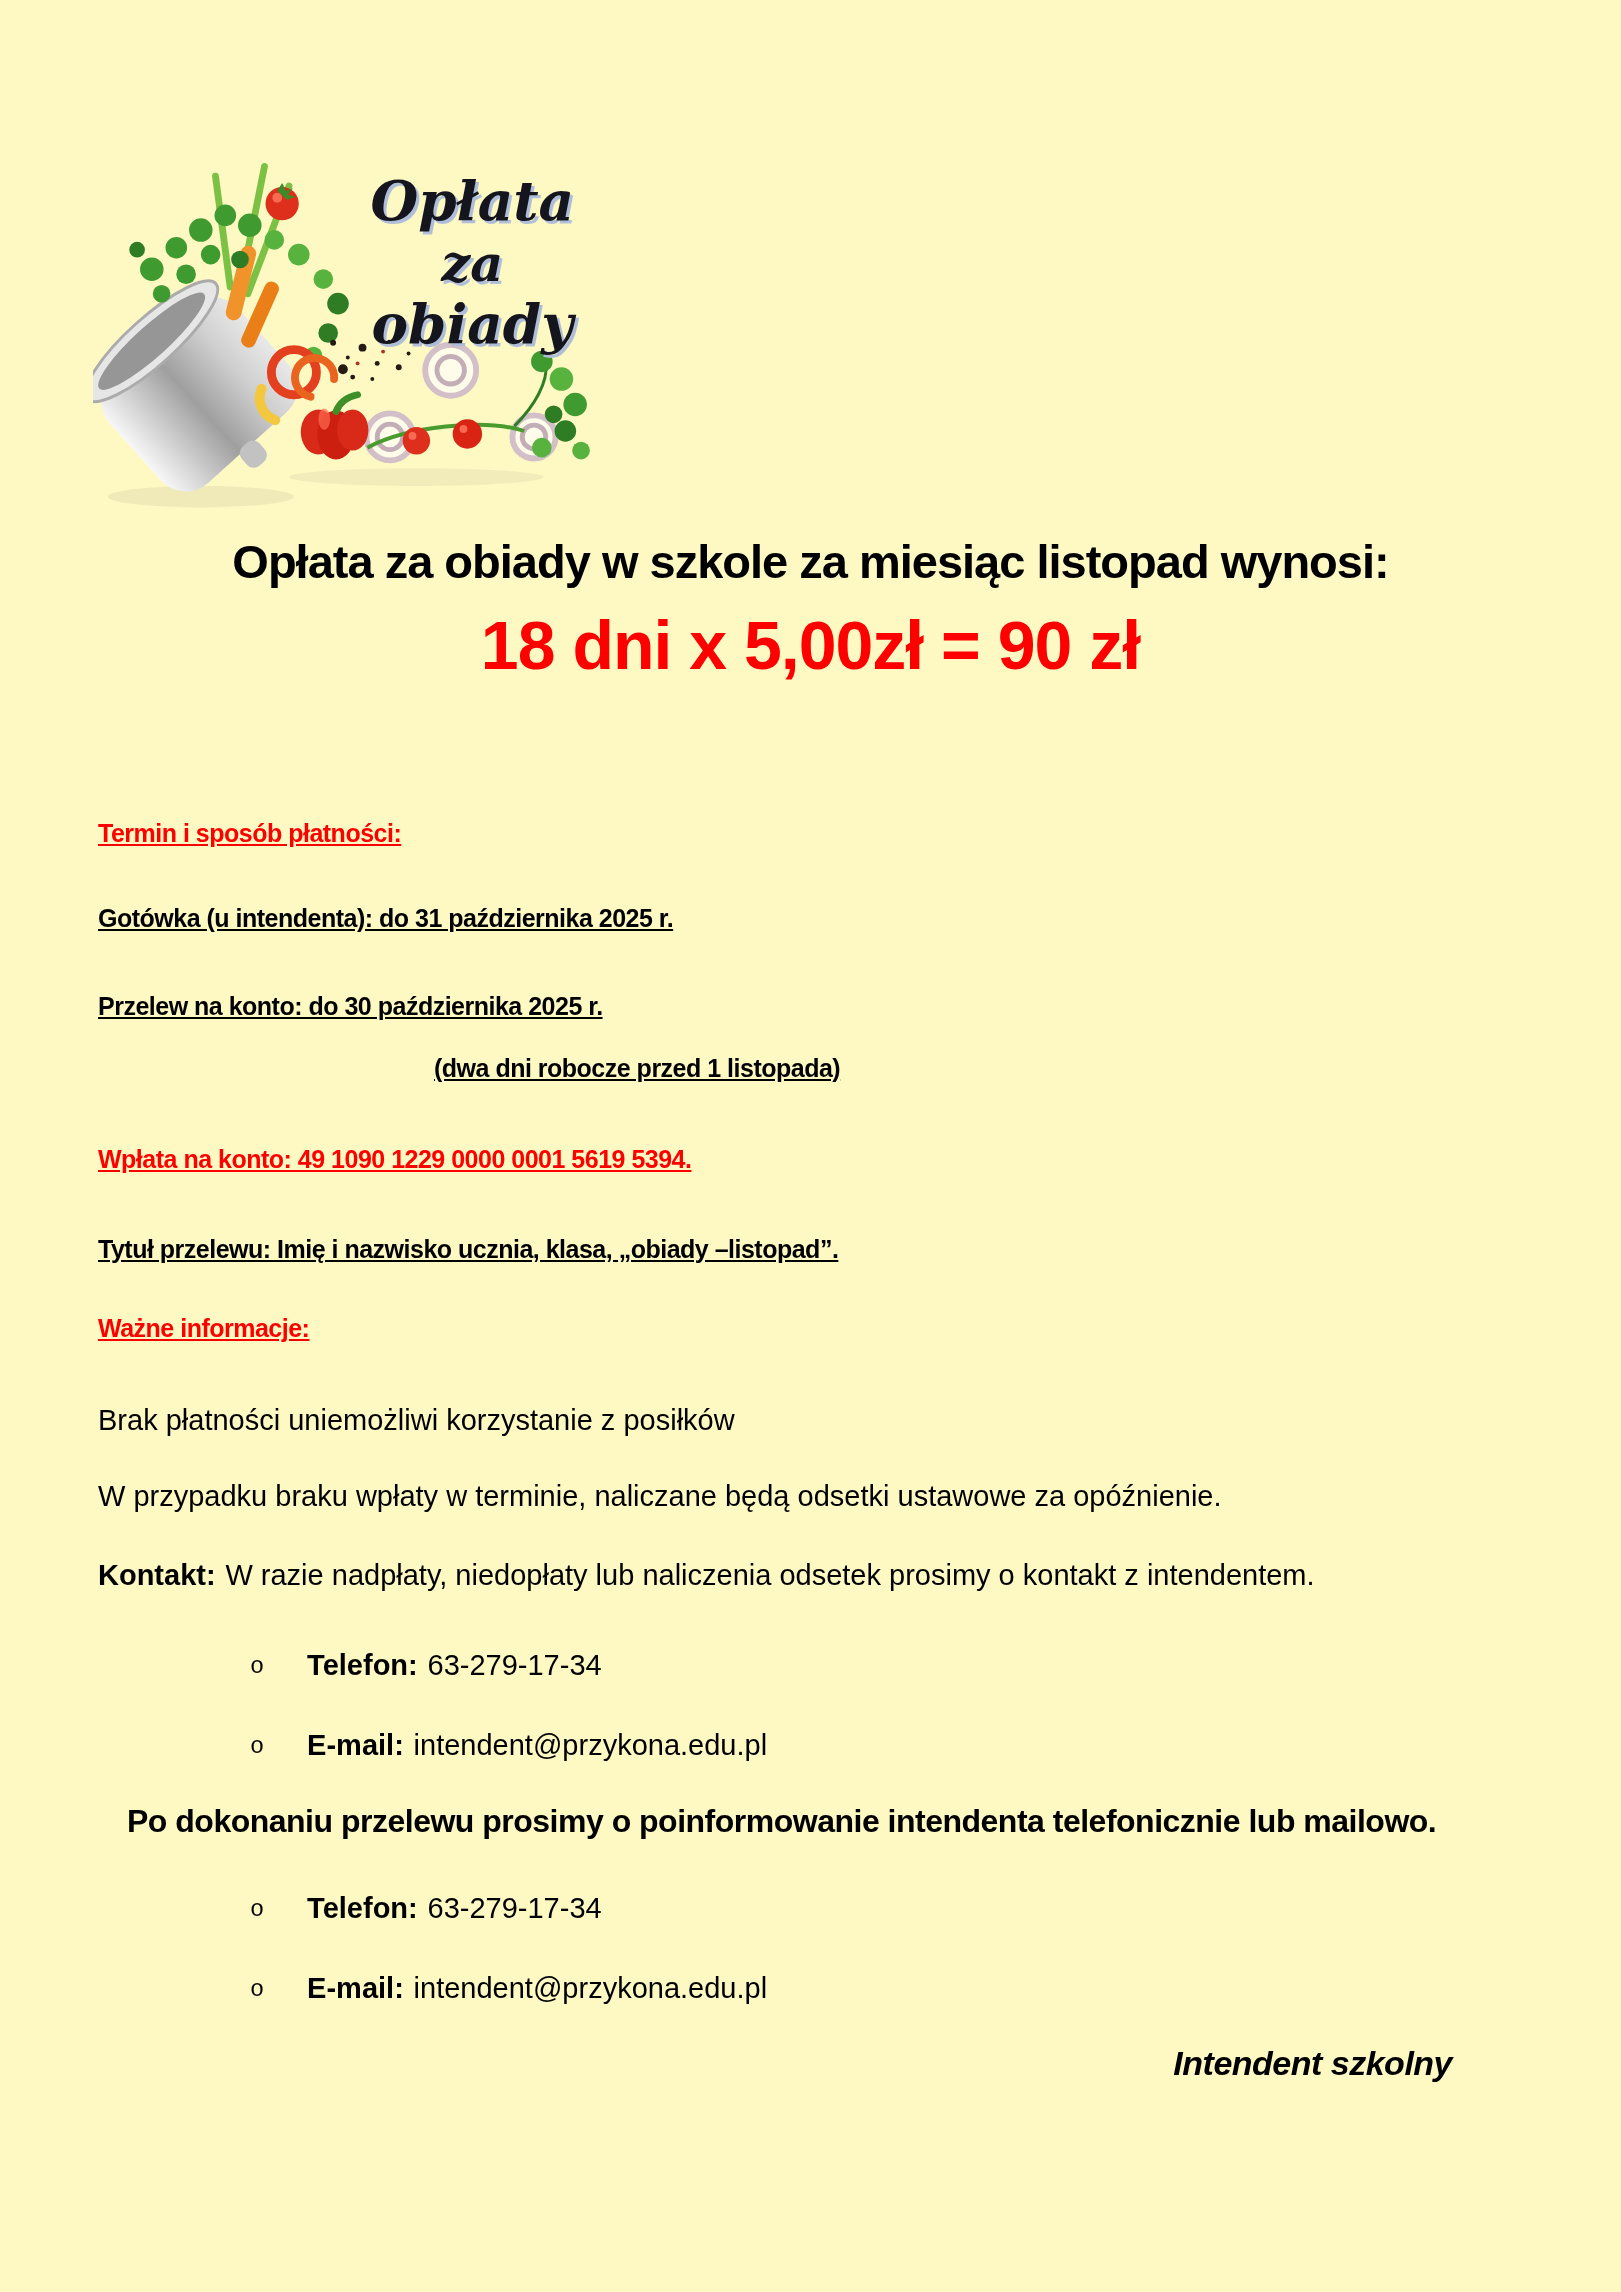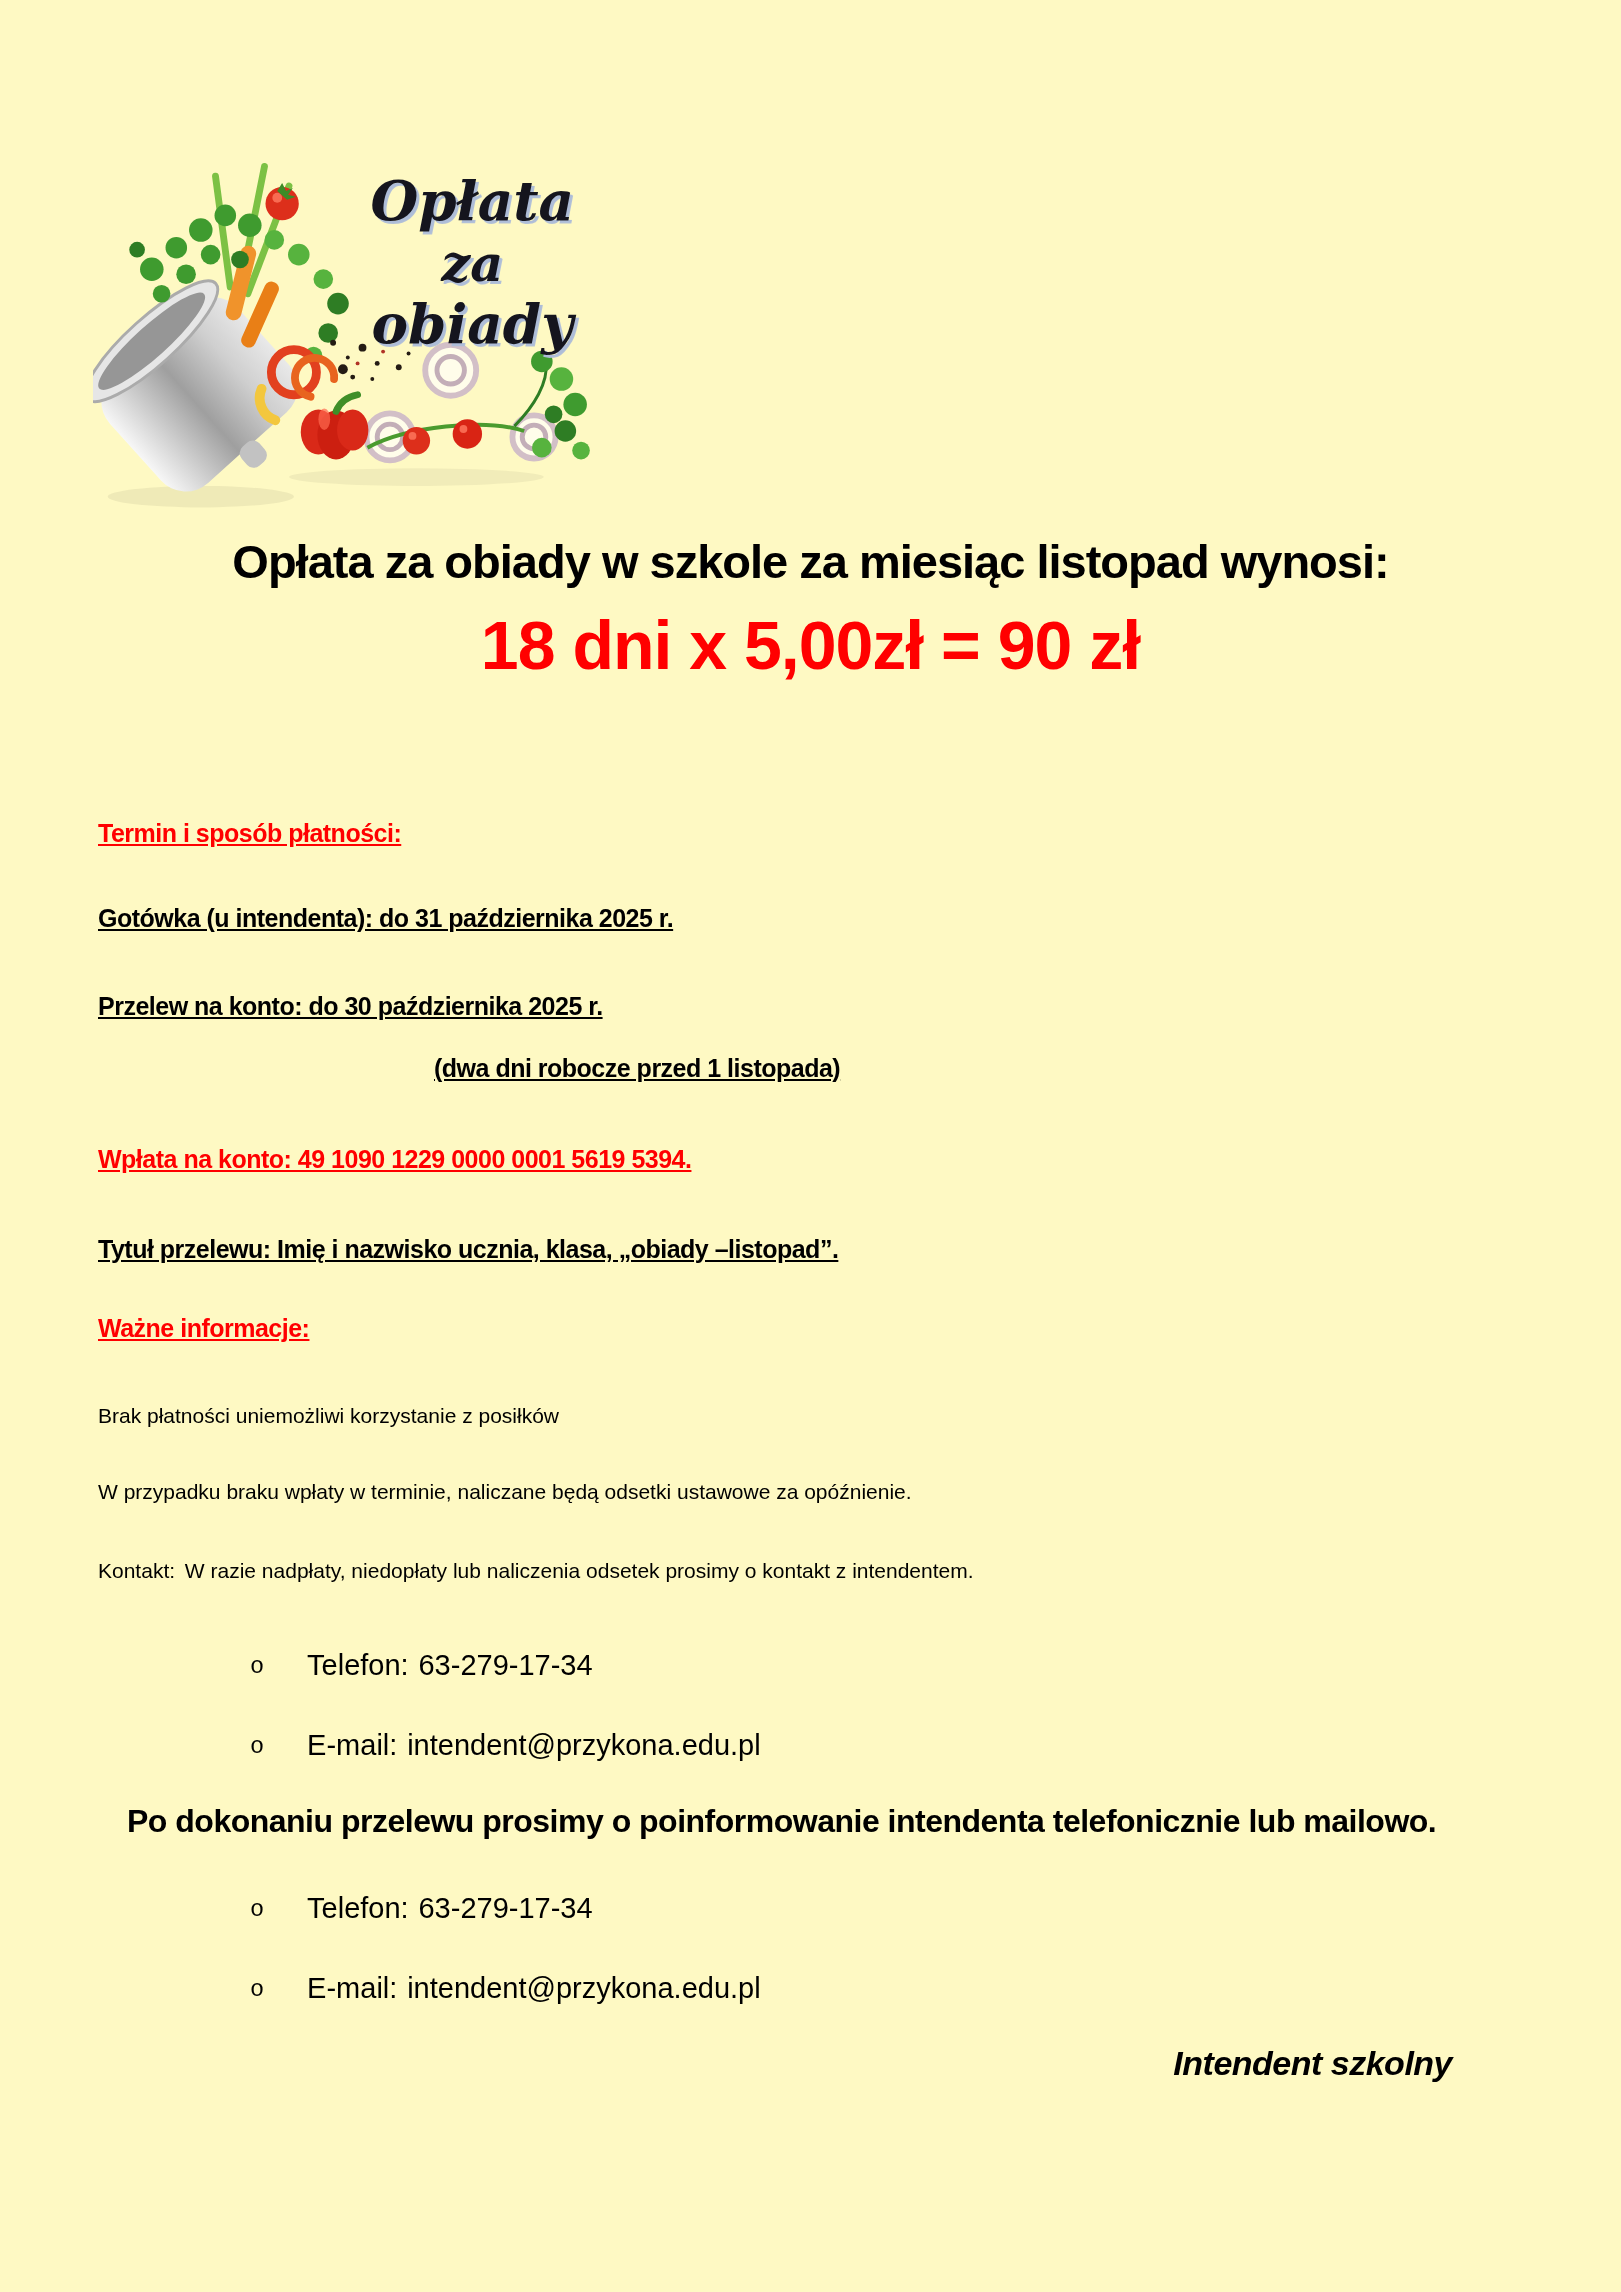--- a/index.html
+++ b/index.html
@@ -8,24 +8,24 @@
     position:relative; width:1621px; height:2293px; background:#fef9c3;
     font-family:"Liberation Sans", sans-serif; color:var(--ink); overflow:hidden;
   }
   .abs { position:absolute; white-space:nowrap; }
   .b { font-weight:bold; }
   .red { color:var(--accent); }
   .center { left:0; width:100%; text-align:center; }
   .doc-title { top:534px; font-size:47px; font-weight:bold; letter-spacing:-1px; }
   .price { top:606px; font-size:68px; font-weight:bold; letter-spacing:-1px; }
   .h36 { font-size:25px; letter-spacing:-0.5px;text-decoration:underline; }
-  .h30 { font-size:21px; }
+  .h30 { font-size:29px; }
   .h33 { font-size:32px; letter-spacing:-0.5px;margin-left:29px; }
   .lm { left:98px; }
-  .lbl { font-weight:normal; margin-right:9.8px; }
+  .lbl { font-weight:bold; margin-right:9.8px; }
   .bullet-line { display:flex; align-items:baseline; font-size:29px; }
   .bullet-glyph {
     font-family:"Liberation Mono", monospace; font-size:23.5px; margin-right:43px;
     transform:translateY(-2px); display:inline-block;
   }
   .signature { top:2044px; right:169px; font-size:34px; font-weight:bold; font-style:italic; letter-spacing:-0.5px; }
   .header-art { position:absolute; left:93px; top:132px; }
   .svg-title { font-family:"DejaVu Serif", serif; font-style:italic; font-weight:bold; fill:#15151e; }
 </style>
 </head>

